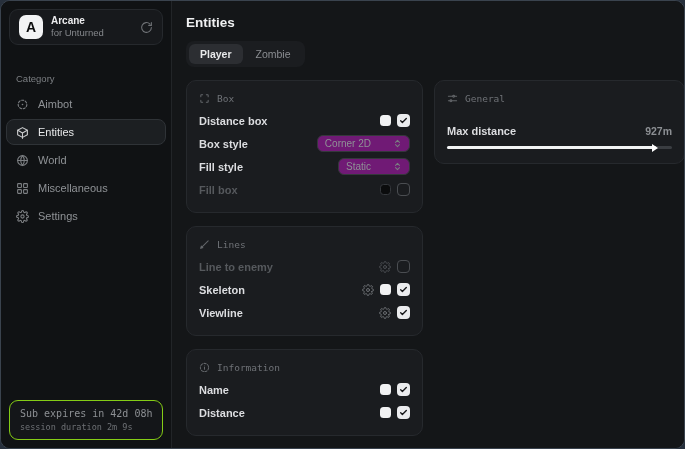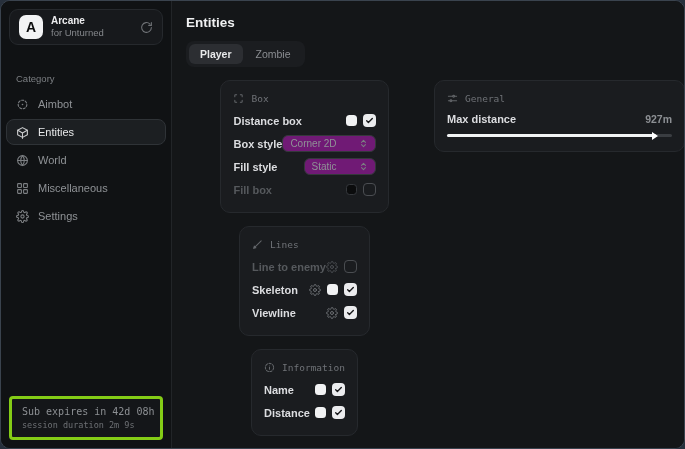--- a/index.html
+++ b/index.html
@@ -23,51 +23,51 @@
   .logo-badge{width:24px;height:24px;border-radius:7px;background:#f2f3f4;color:#0c0d0e;display:flex;align-items:center;justify-content:center;font-weight:700;font-size:14px;flex-shrink:0;}
   .logo-texts{display:flex;flex-direction:column;line-height:1.2;}
   .logo-title{font-size:10px;font-weight:700;color:#ececee;}
   .logo-sub{font-size:9.5px;color:#85888c;}
   .logo-refresh{margin-left:auto;color:#6e7175;display:flex;cursor:pointer;}
   .category{margin:20px 15px 6px;font-size:9.5px;color:#7c7f83;}
   .nav{padding:0 5px;display:flex;flex-direction:column;}
   .nav-item{height:26px;margin:1px 0;display:flex;align-items:center;gap:9px;padding:0 9px;border-radius:8px;color:#8f9296;font-size:11px;border:1px solid transparent;cursor:pointer;box-sizing:border-box;}
   .nav-item.active{background:#1c1f22;border-color:#2f3337;color:#e9eaeb;}
   .nav-item .nicon{display:flex;color:inherit;opacity:.85;}
-  .status-card{margin:auto 8px 8px;border:3px solid #84cc16;background:#141619;border-radius:4px;padding:7px 10px;box-sizing:border-box;}
+  .status-card{margin:auto 8px 8px;border:1px solid #84cc16;background:#141619;border-radius:9px;padding:7px 10px;box-sizing:border-box;}
   .status-line1{font-family:"DejaVu Sans Mono",monospace;font-size:10px;color:#8d9094;white-space:nowrap;}
   .status-line2{font-family:"DejaVu Sans Mono",monospace;font-size:8.5px;color:#6e7175;margin-top:3px;white-space:nowrap;}
   
   .main{flex:1;padding:14px;box-sizing:border-box;background:#141618;}
   .main-title{font-size:13.5px;font-weight:700;color:#f0f1f2;}
   .tabs{margin-top:11px;display:inline-flex;background:#1b1d20;border-radius:8px;padding:3px;gap:2px;}
   .tab{padding:4px 11px;font-size:10.5px;color:#8b8e92;border-radius:6px;cursor:pointer;}
   .tab.active{background:#2c2e32;color:#e8e9ea;font-weight:600;}
   .columns{display:flex;gap:11px;margin-top:13px;align-items:flex-start;}
-  .col-left{width:237px;display:flex;flex-direction:column;gap:13px;align-items:center;}
+  .col-left{width:237px;display:flex;flex-direction:column;gap:13px;}
   .col-right{width:251px;}
   .card{background:#1a1c1f;border:1px solid #26292d;border-radius:10px;padding:10px 12px 11px;box-sizing:border-box;}
   .card-header{display:flex;align-items:center;gap:7px;color:#6f7277;font-family:"DejaVu Sans Mono",monospace;font-size:9.5px;margin:2px 0 5px;}
   .card-header .hicon{display:flex;color:#63666a;}
   .row{display:flex;align-items:center;justify-content:space-between;height:23px;}
   .row-label{font-size:11px;font-weight:600;color:#dcdde0;}
   .row.disabled .row-label{color:#56595d;}
   .row.disabled .gear-btn{color:#4b4e52;}
   .controls{display:flex;align-items:center;gap:6px;}
   .swatch{width:11px;height:11px;border-radius:3.5px;cursor:pointer;}
   .swatch.white{background:#f1f2f3;}
   .swatch.black{background:#0b0c0d;border:1px solid #35383c;box-sizing:border-box;}
   .checkbox{width:13px;height:13px;border-radius:4px;display:flex;align-items:center;justify-content:center;cursor:pointer;box-sizing:border-box;}
   .checkbox.checked{background:#ebecee;color:#17181a;}
   .checkbox.unchecked{border:1.5px solid #4a4d51;background:transparent;}
   .dropdown{display:flex;align-items:center;gap:22px;background:#701a75;border:1px solid #35383c;border-radius:6px;padding:2px 7px;font-size:10px;color:#8f9296;cursor:pointer;height:17px;box-sizing:border-box;}
   .dropdown .dicon{display:flex;color:#7a7d81;}
   .gear-btn{color:#6b6e72;display:flex;cursor:pointer;}
   
-  .general-row{display:flex;justify-content:space-between;align-items:center;margin-top:9px;}
+  .general-row{display:flex;justify-content:space-between;align-items:center;margin-top:21px;}
   .general-label{font-size:11px;font-weight:600;color:#dcdde0;}
   .general-value{font-size:10.5px;color:#8d9094;font-weight:bold;}
   .slider{margin-top:9px;margin-bottom:3px;position:relative;height:3px;background:#3a3d41;border-radius:2px;cursor:pointer;}
   .slider-fill{position:absolute;left:0;top:0;bottom:0;background:#f2f3f4;border-radius:2px;}
   .slider-thumb{position:absolute;right:-2px;top:50%;transform:translateY(-50%);width:0;height:0;border-left:6px solid #ffffff;border-top:4px solid transparent;border-bottom:4px solid transparent;}
   svg{display:block;}
 </style>
 </head>
 <body>
 

